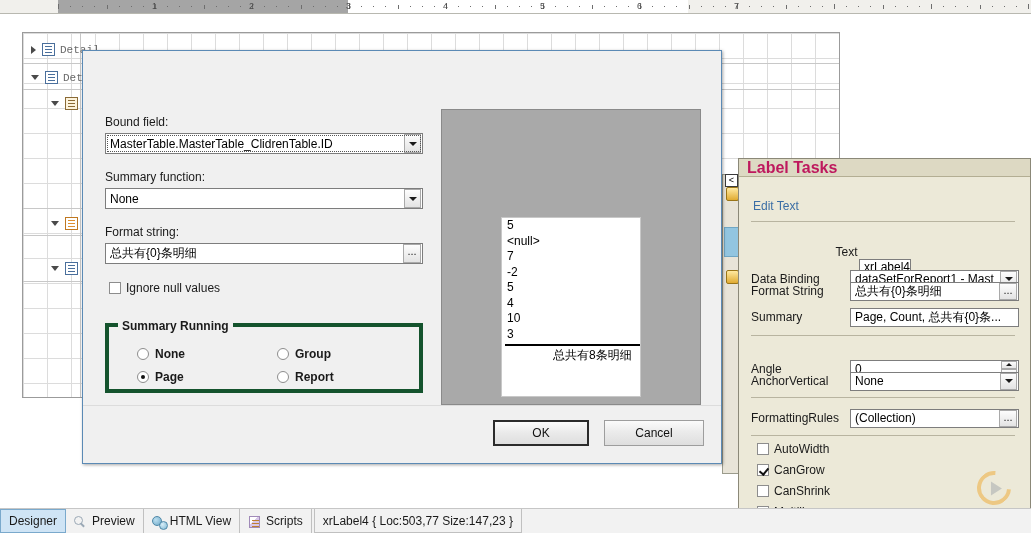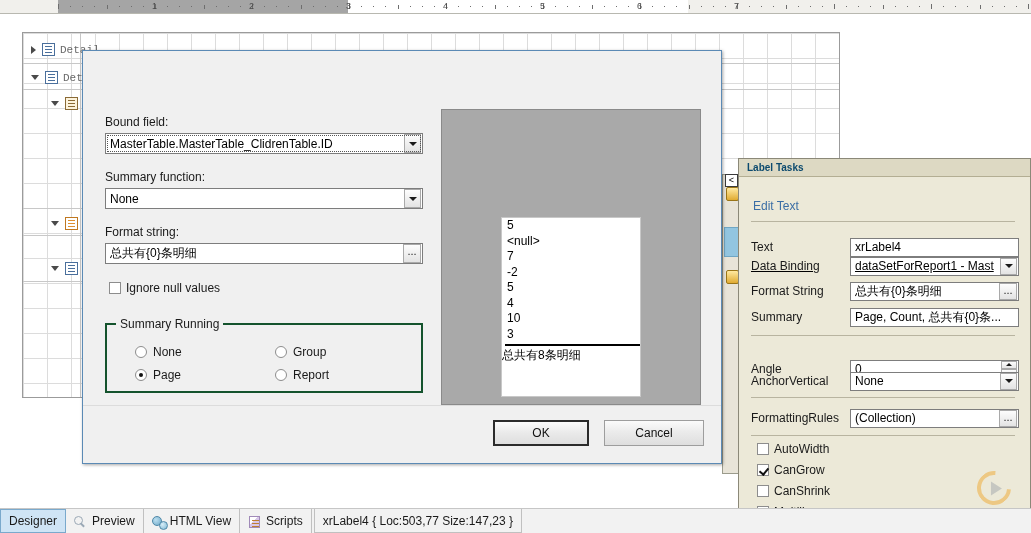--- a/index.html
+++ b/index.html
@@ -188,21 +188,21 @@
     border: 1px solid #8d8d8d; margin-right: 5px;
     position: relative; flex: none;
   }
   .chk-box.checked::after {
     content: "";
     position: absolute; left: 3px; top: 1px; width: 4px; height: 7px;
     border-right: 2px solid #111; border-bottom: 2px solid #111;
     transform: rotate(40deg);
   }
   .groupbox {
-    position: absolute; border: 2px solid #14532d; background: transparent;
+    position: absolute; border: 4px solid #14532d; background: transparent; font-weight: bold;
   }
   .groupbox-title {
     position: absolute; top: -8px; left: 9px; padding: 0 4px;
     background: #f0f0f0; font-size: 12px; color: #1a1a1a;
     font-family: "Liberation Sans", sans-serif;
   }
   .radio-row {
     position: absolute; display: flex; align-items: center;
     font-size: 12px; color: #1a1a1a;
     font-family: "Liberation Sans", sans-serif;
@@ -234,36 +234,37 @@
     position: absolute; background: #ffffff; border: 1px solid #c8c8c8;
     overflow: hidden;
   }
   .pv-line {
     font-size: 12px; color: #000; line-height: 15.5px;
     padding-left: 5px; white-space: nowrap;
     font-family: "Liberation Sans", sans-serif;
   }
   .pv-rule { height: 2px; background: #000; margin: 2px 0 1px 3px; }
   .pv-summary {
-    font-size: 12px; color: #000; white-space: nowrap;
-    font-family: "Liberation Sans", sans-serif;
+    font-size: 12px; color: #000; padding-left: 5px; white-space: nowrap;
+    font-family: "Liberation Sans", sans-serif;
+    margin-left: 46px;
   }
 
   
   .tasks {
     position: absolute; left: 738px; top: 158px; width: 293px; height: 375px;
     background: #ece9d8; border: 1px solid #8b8878;
   }
   .tasks-hdr {
     height: 18px; background: #ddd9c3;
     border-bottom: 1px solid #b3ae93;
     display: flex; align-items: center;
   }
   .tasks-hdr-text {
-    margin-left: 8px; font-size: 10px; font-weight: bold; color: #0c4a6e;
+    margin-left: 8px; font-size: 16px; font-weight: bold; color: #be185d;
     font-family: "Liberation Sans", sans-serif;
     text-align: right;
   }
   .tasks-body { position: relative; padding: 0; background: #ece9d8; height: 356px; }
   .task-link {
     position: absolute; left: 14px; top: 22px;
     font-size: 12px; color: #3b6ea5;
     font-family: "Liberation Sans", sans-serif;
   }
   .task-div {
@@ -630,27 +631,27 @@
 
   <div class="tasks">
     <div class="tasks-hdr">
       <div class="tasks-hdr-text">Label Tasks</div>
     </div>
     <div class="tasks-body">
       <div class="task-link">Edit Text</div>
       <div class="task-div" style="top:44px;"></div>
 
       <div id="tasks-props">
-          <div class="prop-row" style="top: 60px;">
+          <div class="prop-row" style="top: 68px; flex-direction: column;">
             <div class="prop-name">Text</div>
             <div class="prop-field">
               <div class="prop-val">xrLabel4</div>
             </div>
           </div>
-          <div class="prop-row" style="top: 79px; text-decoration: underline;">
+          <div class="prop-row" style="top: 92px;">
             <div class="prop-name">Data Binding</div>
             <div class="prop-field">
               <div class="prop-val">dataSetForReport1 - Mast</div>
               <div class="combo-btn" style="height: 17px;">
                 <div class="caret"></div>
               </div>
             </div>
           </div>
           <div class="prop-row" style="top: 104px;">
             <div class="prop-name">Format String</div>

